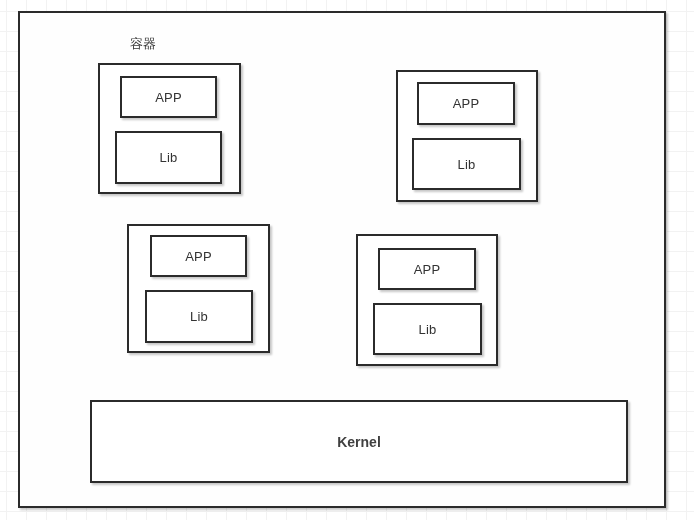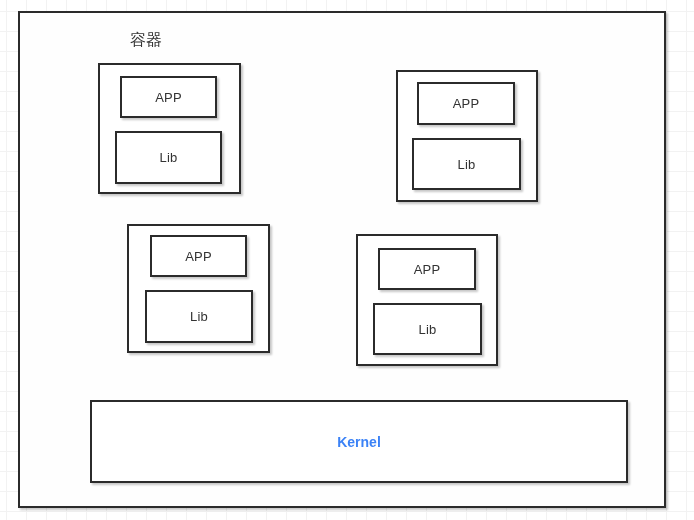--- a/index.html
+++ b/index.html
@@ -64,30 +64,30 @@
 
   #kernel-box {
     display: flex;
     align-items: center;
     justify-content: center;
   }
 
   #kernel-label {
     font-size: 14px;
     font-weight: bold;
-    color: #3b82f6;
+    color: #404040;
     line-height: 1;
     user-select: none;
   }
 
   #diagram-title {
     position: absolute;
     left: 130px;
-    top: 30px;
-    font-size: 16px;
+    top: 36px;
+    font-size: 13px;
     font-weight: normal;
     color: #333333;
     line-height: 1.2;
     white-space: nowrap;
     user-select: none;
   }
 </style>
 </head>
 <body>
 

